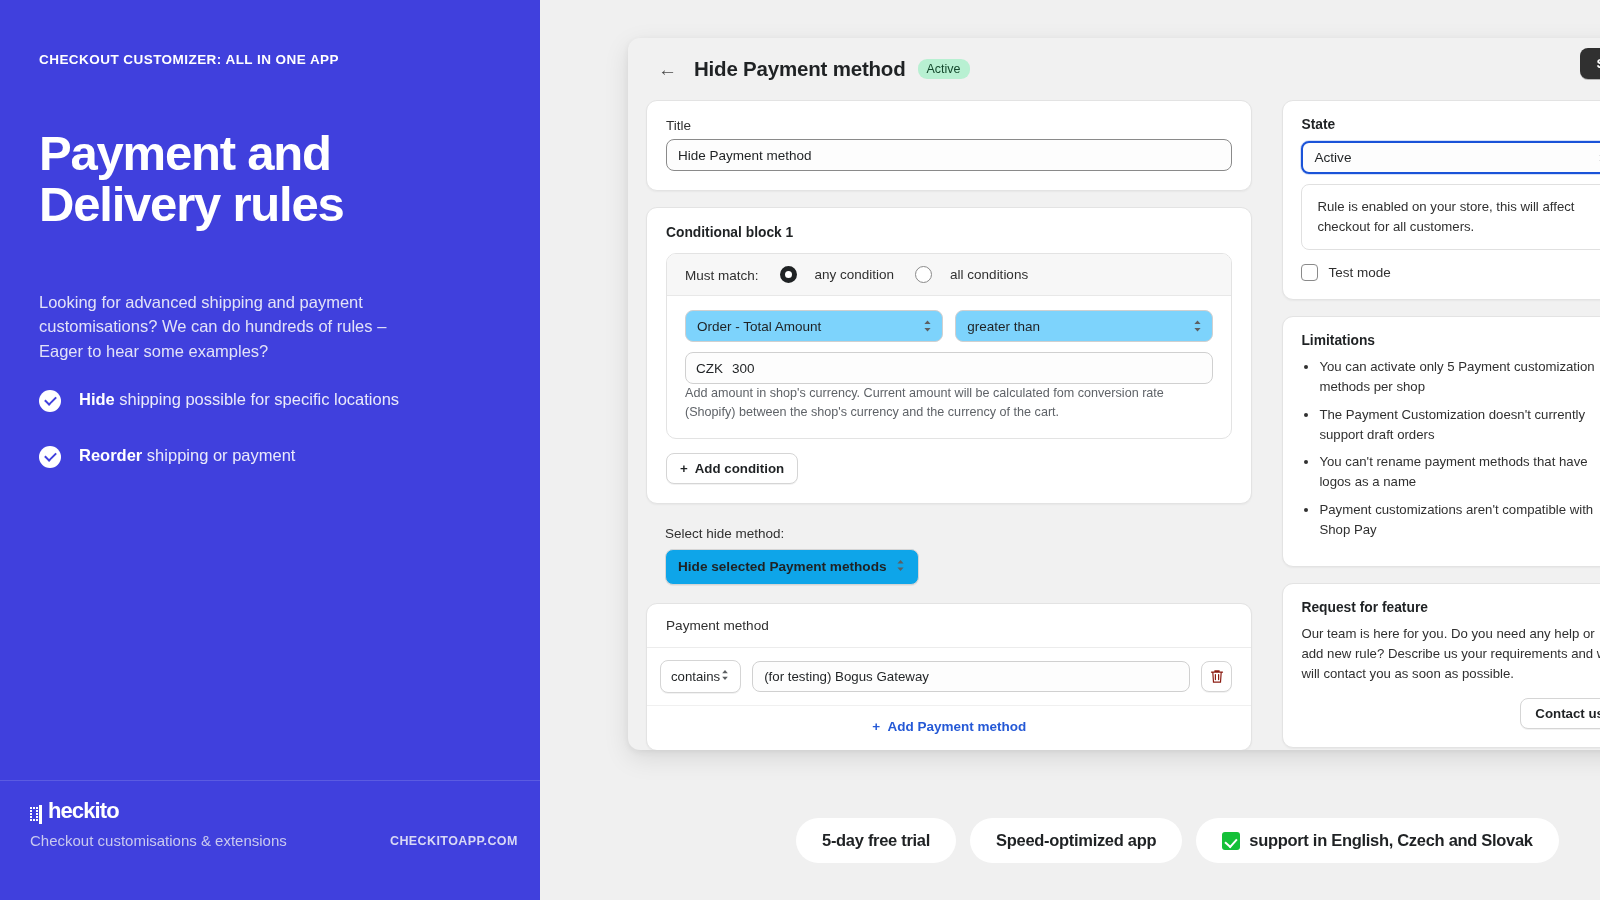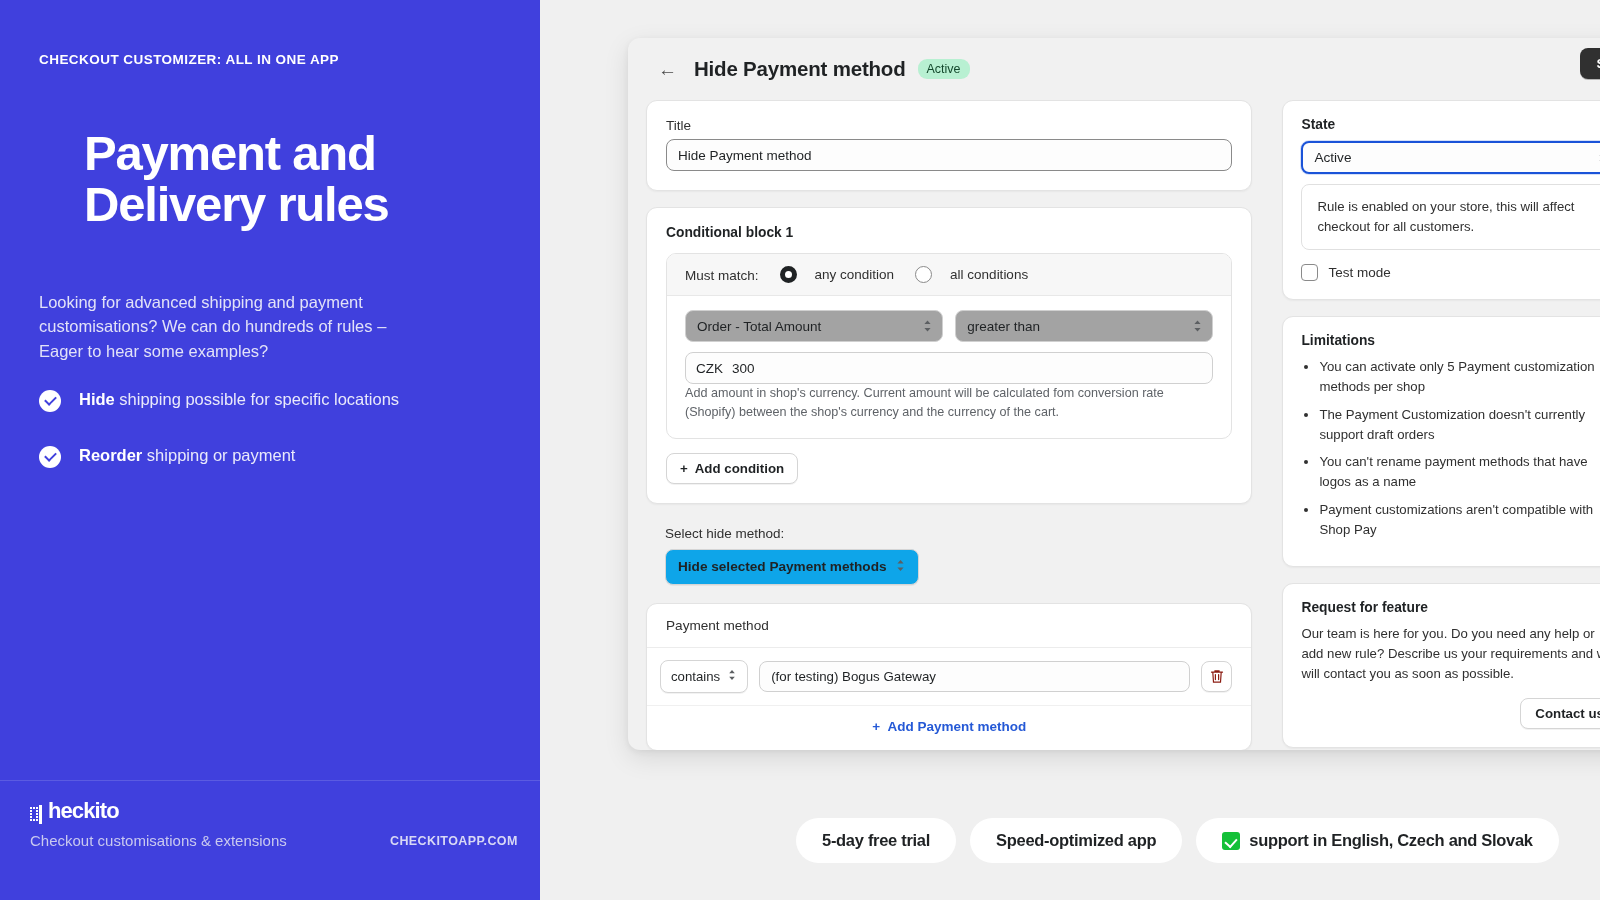--- a/index.html
+++ b/index.html
@@ -19,21 +19,20 @@
   }
   .promo-eyebrow {
     position: absolute; left: 39px; top: 52px;
     font-size: 13.5px; font-weight: 700; letter-spacing: 0.45px;
     color: #ffffff;
   }
   .promo-title {
     position: absolute; left: 39px; top: 128px; width: 460px;
     font-size: 49px; line-height: 1.05; font-weight: 700; letter-spacing: -1.2px;
     color: #ffffff;
-    margin-left: 45px;
   }
   .promo-sub {
     position: absolute; left: 39px; top: 290px; width: 390px;
     font-size: 16.5px; line-height: 1.48; color: #e2e2f8; font-weight: 400;
   }
   .promo-list { position: absolute; left: 39px; top: 388px; width: 420px; }
   .promo-item { display: flex; align-items: flex-start; gap: 18px; margin-bottom: 32px; }
   .check-badge {
     flex: 0 0 auto; width: 22px; height: 22px; border-radius: 50%;
     background: #ffffff; position: relative; margin-top: 2px;
@@ -124,21 +123,21 @@
     width: 17px; height: 17px; border-radius: 50%;
     border: 1.5px solid #8a8a8a; background: #fff; position: relative;
   }
   .radio.checked { border: 5px solid #1f2224; background: #fff; }
   .radio-label { font-size: 13.5px; color: #303030; }
 
   .cond-fields { padding: 14px 18px 16px 18px; }
   .cond-row { display: flex; gap: 12px; margin-bottom: 10px; }
   .sel {
     position: relative; flex: 1; height: 32px; border: 1px solid #d0d0d0; border-radius: 8px;
-    background: #a3a3a3; display: flex; align-items: center; padding: 0 11px;
+    background: #7dd3fc; display: flex; align-items: center; padding: 0 11px;
     font-size: 13.5px; color: #1f2224;
   }
   .chev {
     position: absolute; right: 9px; top: 50%; transform: translateY(-50%);
     width: 11px; height: 15px; color: #5c5f62;
   }
   .amount-input { position: relative; }
   .amount-prefix {
     position: absolute; left: 11px; top: 50%; transform: translateY(-50%);
     font-size: 13.5px; color: #1f2224; pointer-events: none;
@@ -164,21 +163,21 @@
     display: inline-flex; align-items: center; gap: 8px;
     background: #0ea5e9; border: 1px solid #d5d5d5; border-radius: 8px;
     padding: 8px 12px; font-size: 13.6px; font-weight: 700; color: #1f2224;
     box-shadow: 0 1px 0 rgba(0,0,0,0.05);
   }
 
   .pm-card { margin-top: 16px; }
   .pm-head { padding: 14px 19px; font-size: 13.6px; color: #303030; border-bottom: 1px solid #ececec; }
   .pm-row { display: flex; align-items: center; gap: 11px; padding: 12px 19px 12px 13px; }
   .pm-op {
-    display: inline-flex; align-items: center; gap: 7px;
+    display: inline-flex; align-items: center; 
     border: 1px solid #d5d5d5; border-radius: 8px; background: #fff;
     padding: 7px 10px; font-size: 13.2px; color: #1f2224;
     box-shadow: 0 1px 0 rgba(0,0,0,0.05);
   }
   .pm-value {
     flex: 1; height: 31px; border: 1px solid #d0d0d0; border-radius: 8px;
     background: #fdfdfd; font-size: 13.3px; color: #1f2224; padding: 0 11px;
     font-family: "Liberation Sans", sans-serif;
   }
   .pm-del {

